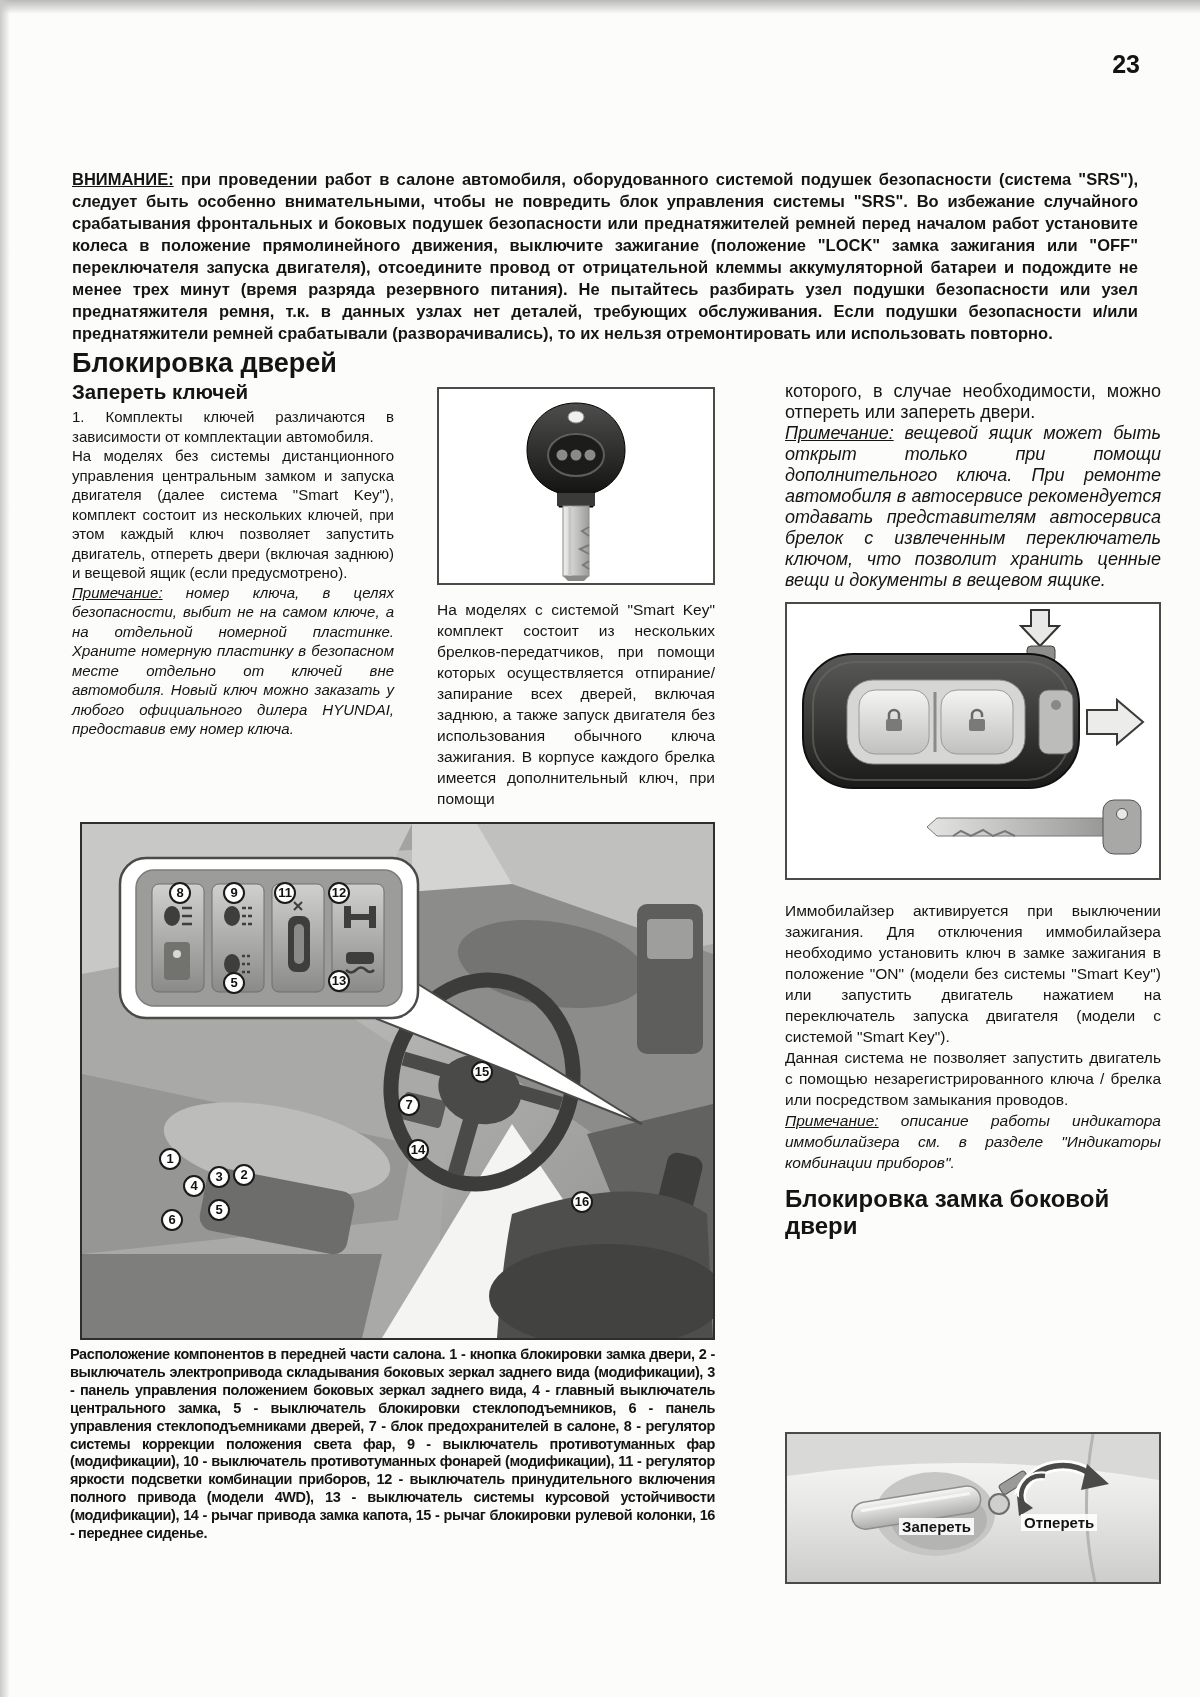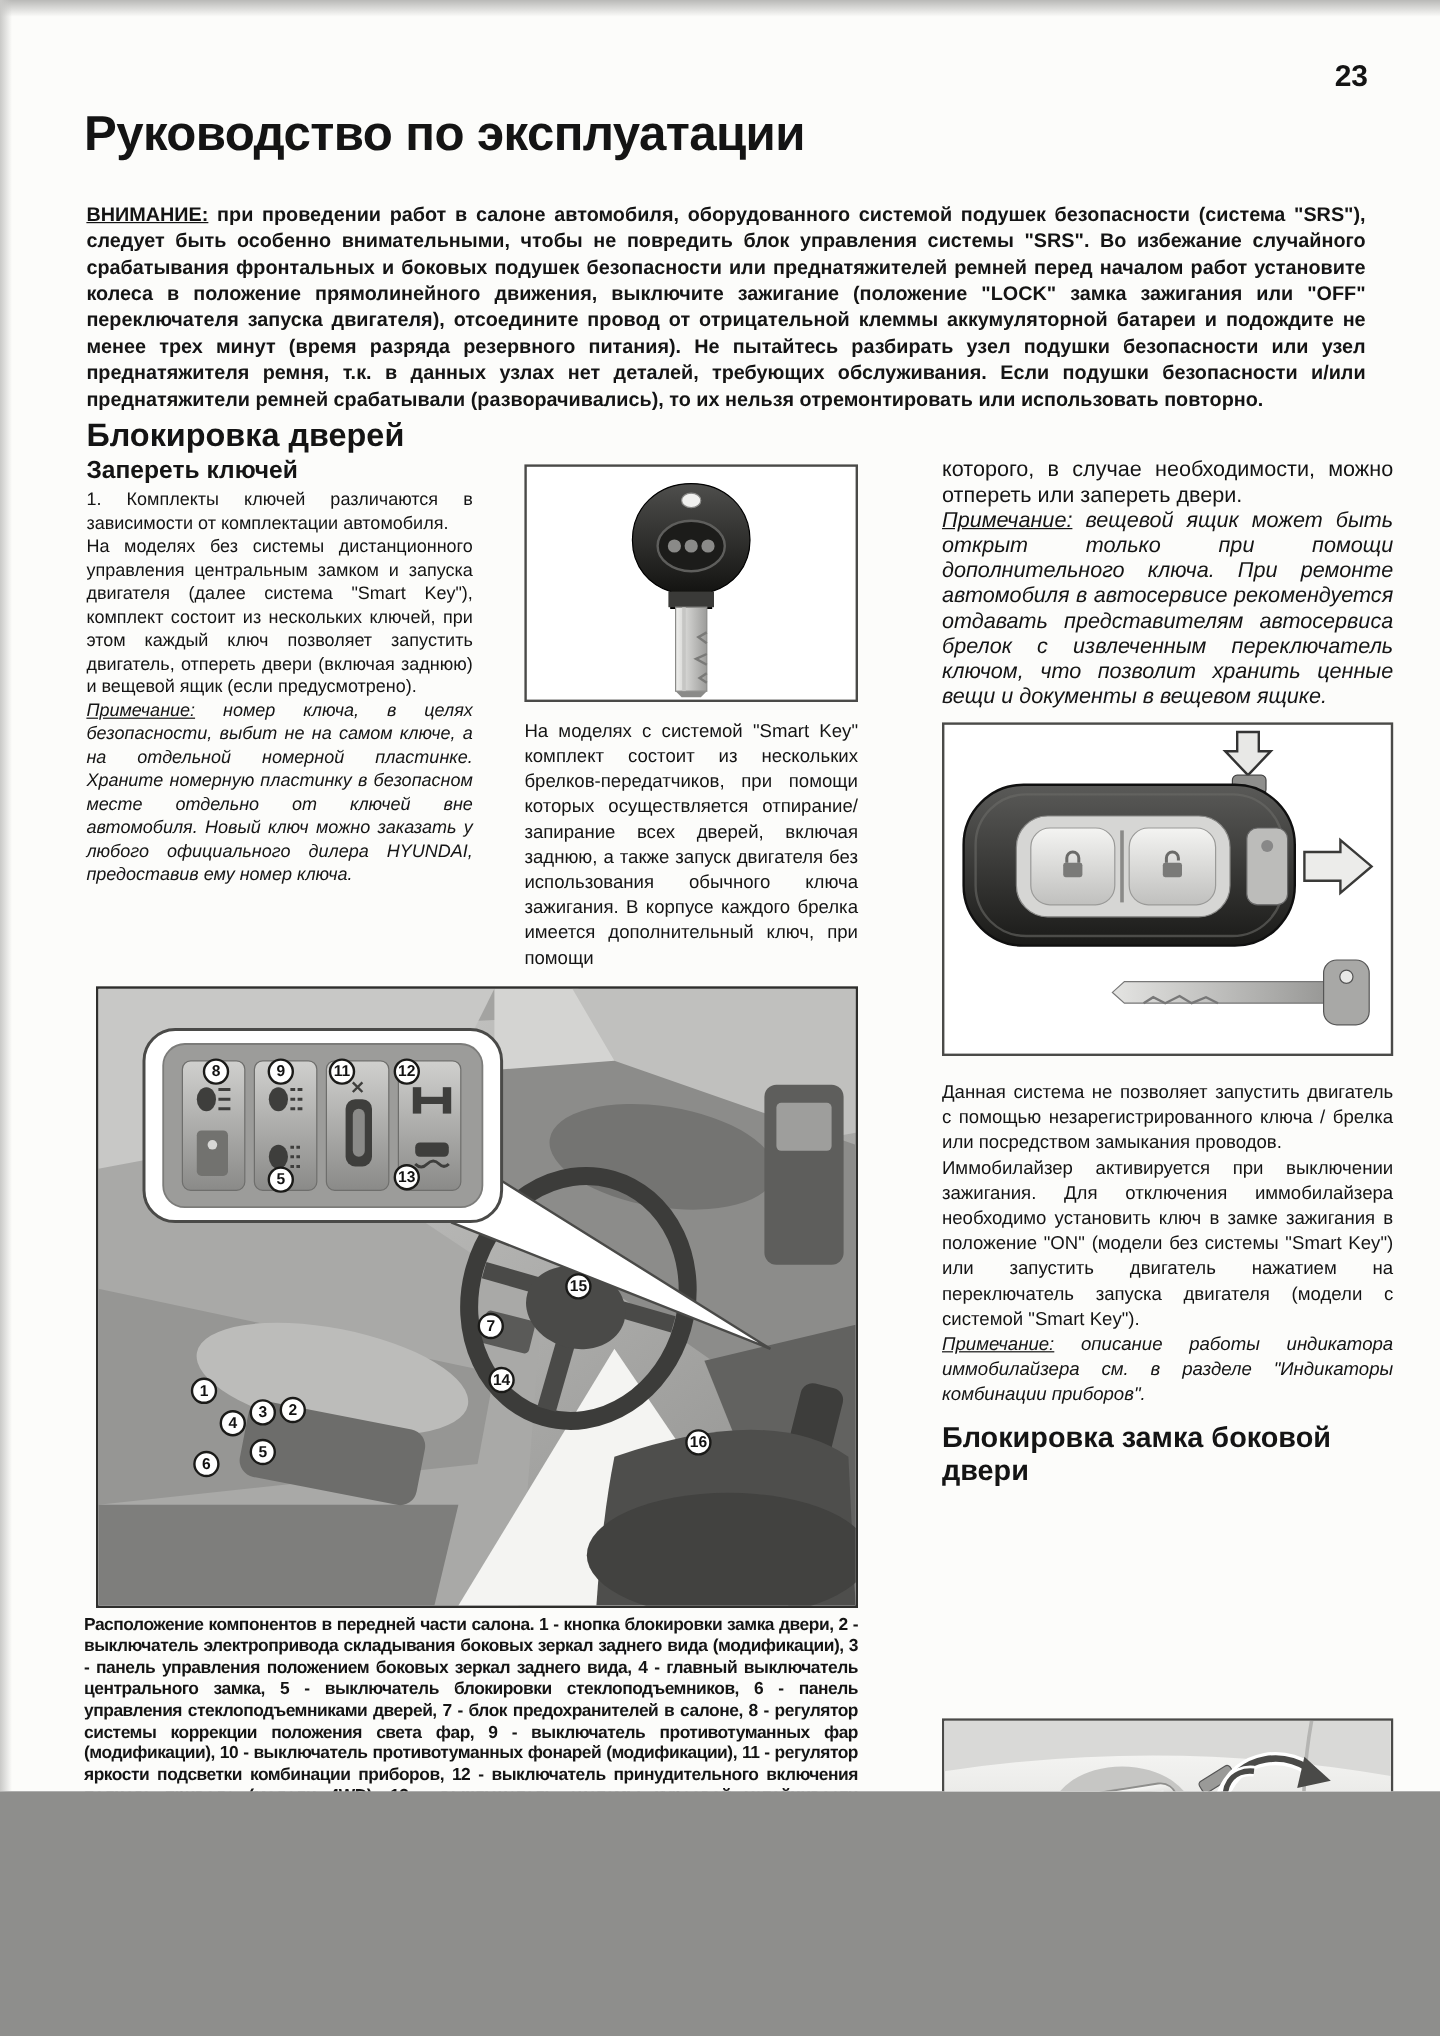--- a/index.html
+++ b/index.html
@@ -1,16 +1,16 @@
 <!DOCTYPE html>
 <html><head>
 <meta charset="utf-8">
 <style>
   html,body{margin:0;padding:0;background:#8e8e8c;}
-  .page{position:relative;width:1200px;height:1493px;margin:0 auto;background:#fcfcfa;
+  .page{position:relative;width:1200px;height:1697px;margin:0 auto;background:#fcfcfa;
         font-family:"Liberation Sans", sans-serif;color:#141414;overflow:hidden;}
   .page::before{content:"";position:absolute;left:0;top:0;right:0;height:14px;
         background:linear-gradient(#b9b9b7,rgba(255,255,255,0));pointer-events:none;}
   .page::after{content:"";position:absolute;left:0;top:0;bottom:0;width:10px;
         background:linear-gradient(90deg,#c9c9c7,rgba(255,255,255,0));pointer-events:none;}
 
   .pageno{position:absolute;left:1060px;top:50px;width:80px;text-align:right;
         font-size:25px;font-weight:bold;}
   h1.title{position:absolute;left:70px;top:88px;margin:0;font-size:41px;font-weight:bold;
         letter-spacing:-0.5px;}
@@ -52,21 +52,20 @@
         background:rgba(255,255,255,0.88);padding:0 3px;white-space:nowrap;}
   #lbl-lock{left:112px;top:84px;}
   #lbl-unlock{left:234px;top:80px;}
 </style>
 </head>
 <body>
 
 <div class="page">
 
   <div class="pageno">23</div>
-  <h1 class="title">Руководство по эксплуатации</h1>
 
   <div class="warning"><span class="wlabel">ВНИМАНИЕ:</span><span> при проведении работ в салоне автомобиля, оборудованного системой подушек безопасности (система "SRS"), следует быть особенно внимательными, чтобы не повредить блок управления системы "SRS". Во избежание случайного срабатывания фронтальных и боковых подушек безопасности или преднатяжителей ремней перед началом работ установите колеса в положение прямолинейного движения, выключите зажигание (положение "LOCK" замка зажигания или "OFF" переключателя запуска двигателя), отсоедините провод от отрицательной клеммы аккумуляторной батареи и подождите не менее трех минут (время разряда резервного питания). Не пытайтесь разбирать узел подушки безопасности или узел преднатяжителя ремня, т.к. в данных узлах нет деталей, требующих обслуживания. Если подушки безопасности и/или преднатяжители ремней срабатывали (разворачивались), то их нельзя отремонтировать или использовать повторно.</span></div>
 
   <div class="col" id="col-left">
     <h2>Блокировка дверей</h2>
     <h3>Запереть ключей</h3>
     <p>1. Комплекты ключей различаются в зависимости от комплектации автомобиля.</p>
     <p>На моделях без системы дистанционного управления центральным замком и запуска двигателя (далее система "Smart Key"), комплект состоит из нескольких ключей, при этом каждый ключ позволяет запустить двигатель, отпереть двери (включая заднюю) и вещевой ящик (если предусмотрено).</p>
     <p class="note"><span class="note-label">Примечание:</span><span> номер ключа, в целях безопасности, выбит не на самом ключе, а на отдельной номерной пластинке. Храните номерную пластинку в безопасном месте отдельно от ключей вне автомобиля. Новый ключ можно заказать у любого официального дилера HYUNDAI, предоставив ему номер ключа.</span></p>
   </div>
@@ -144,22 +143,22 @@
       <g>
         <polygon points="150,214 318,214 318,232 150,232 140,223" fill="url(#gBlade)" stroke="#777"></polygon>
         <path d="M166,232 l8,-5 10,5 12,-6 10,6 12,-5 10,5" stroke="#777" stroke-width="2" fill="none"></path>
         <rect x="316" y="196" width="38" height="54" rx="11" fill="#a8a8a6" stroke="#555"></rect>
         <circle cx="335" cy="210" r="5.5" fill="#e8e8e6" stroke="#555"></circle>
       </g>
     </svg>
   </div>
 
   <div class="col" id="rc-text2">
+    <p>Иммобилайзер активируется при выключении зажигания. Для отключения иммобилайзера необходимо установить ключ в замке зажигания в положение "ON" (модели без системы "Smart Key") или запустить двигатель нажатием на переключатель запуска двигателя (модели с системой "Smart Key").</p>
     <p>Данная система не позволяет запустить двигатель с помощью незарегистрированного ключа / брелка или посредством замыкания проводов.</p>
-    <p>Иммобилайзер активируется при выключении зажигания. Для отключения иммобилайзера необходимо установить ключ в замке зажигания в положение "ON" (модели без системы "Smart Key") или запустить двигатель нажатием на переключатель запуска двигателя (модели с системой "Smart Key").</p>
     <p class="note"><span class="note-label">Примечание:</span><span> описание работы индикатора иммобилайзера см. в разделе "Индикаторы комбинации приборов".</span></p>
     <h2>Блокировка замка боковой двери</h2>
   </div>
 
   <div class="fig" id="fig-salon">
     <svg viewBox="0 0 631 514">
       <defs>
         <linearGradient id="gA" x1="0" y1="0" x2="1" y2="1">
           <stop offset="0" stop-color="#d2d2d0"></stop>
             <stop offset="1" stop-color="#8d8d8b"></stop>

